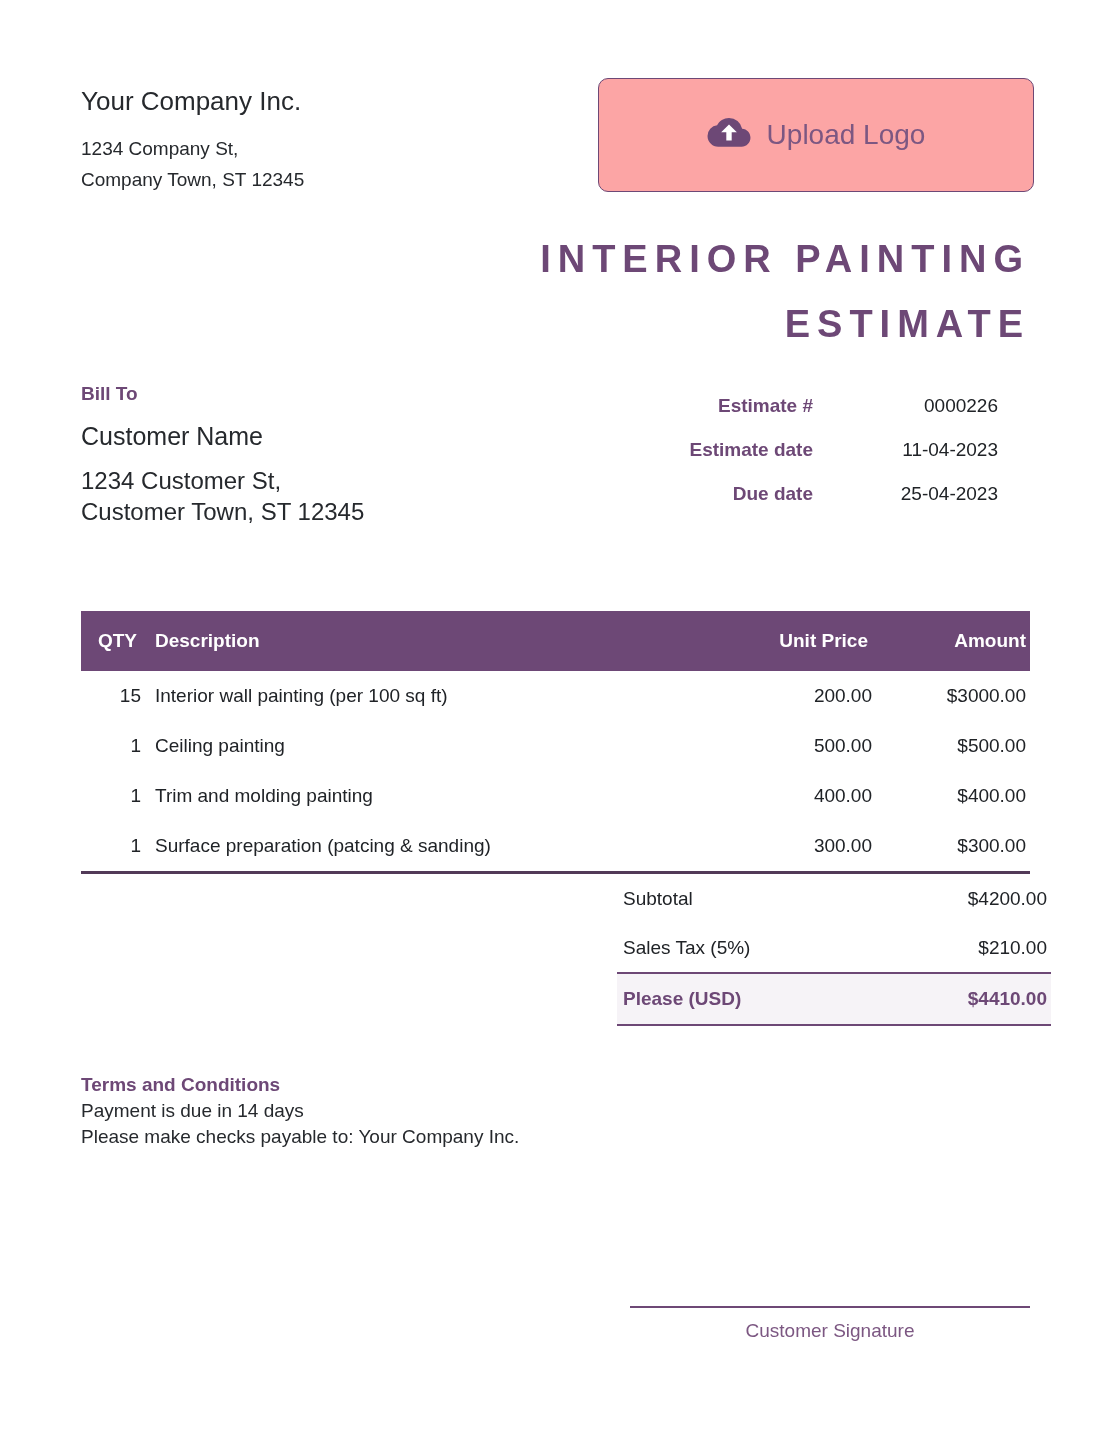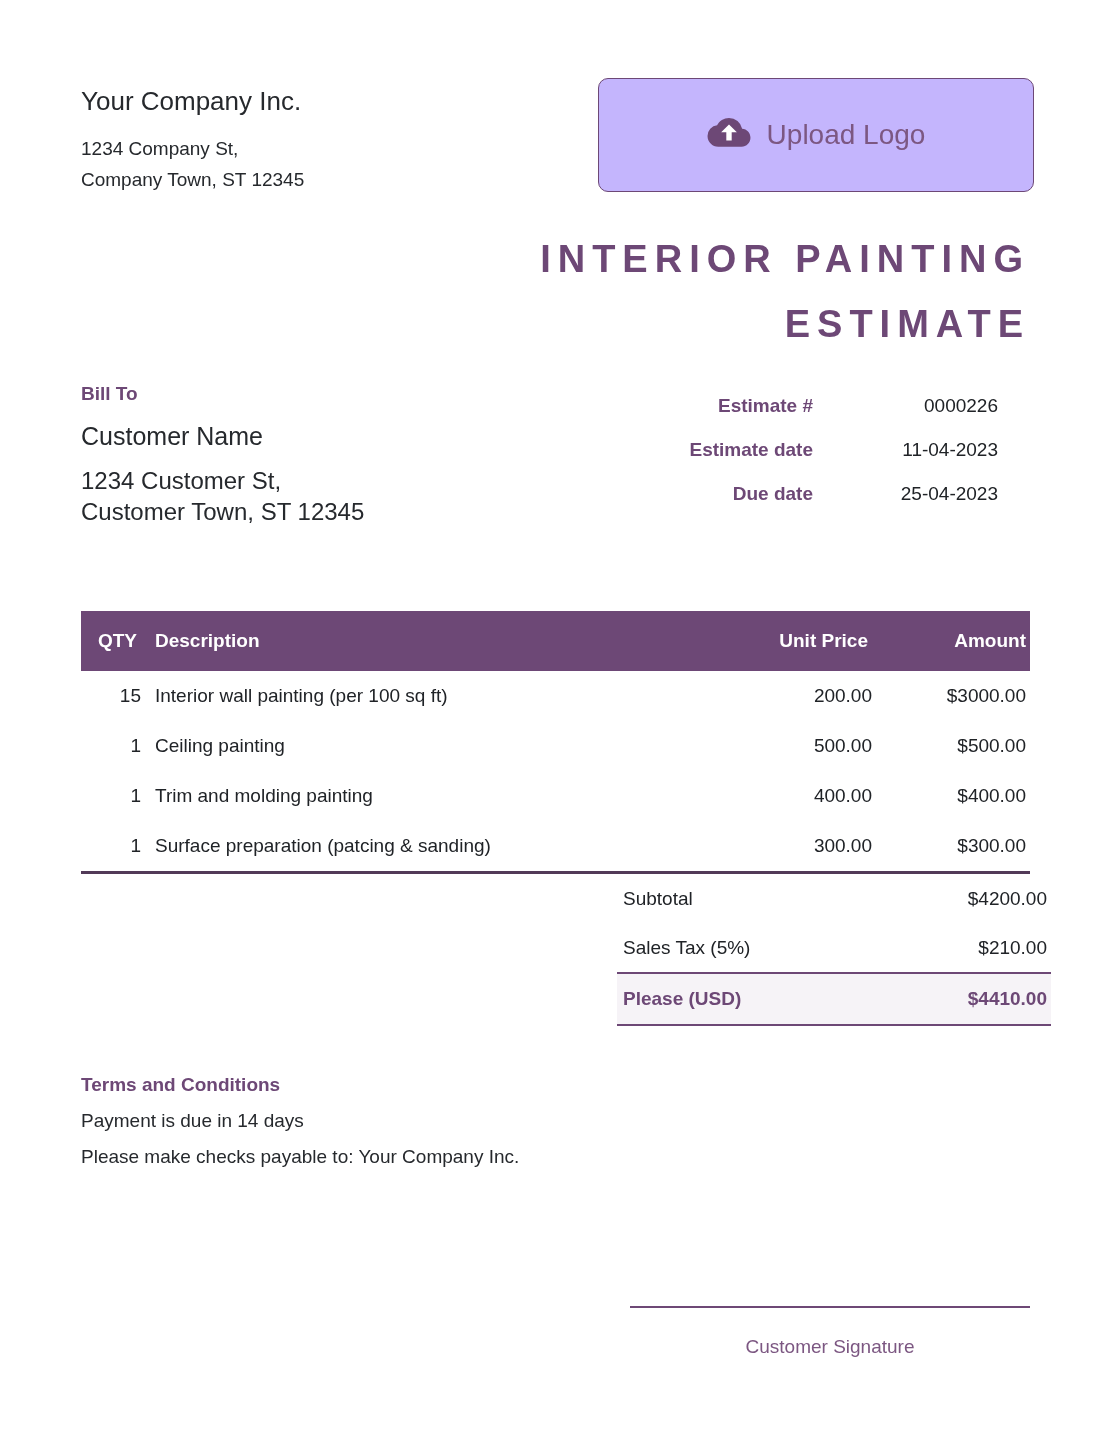--- a/index.html
+++ b/index.html
@@ -31,21 +31,21 @@
     margin-bottom: 16px;
   }
   .company-address {
     font-size: 19px;
     line-height: 31px;
     color: #26292d;
   }
   .upload-btn {
     width: 436px;
     height: 114px;
-    background: #c4b5fd;
+    background: #fca5a5;
     border: 1.5px solid #6d4876;
     border-radius: 10px;
     display: flex;
     align-items: center;
     justify-content: center;
     gap: 16px;
     cursor: pointer;
     color: #7c5782;
     font-family: "Liberation Sans", sans-serif;
   }
@@ -167,35 +167,35 @@
     margin: 48px 80px 0 81px;
   }
   .terms-heading {
     font-size: 19px;
     font-weight: bold;
     color: #6d4876;
   }
   .terms-line {
     font-size: 19px;
     color: #26292d;
-    margin-top: 14px;
+    margin-top: 4px;
   }
 
   
   .signature {
     position: absolute;
     left: 630px;
     top: 1306px;
     width: 400px;
     border-top: 2px solid #6d4876;
     text-align: center;
   }
   .signature-label {
     display: inline-block;
-    margin-top: 28px;
+    margin-top: 12px;
     font-size: 19px;
     color: #7c5782;
   }
 </style>
 </head>
 <body>
 
 <div class="page">
 
   <div class="top">

